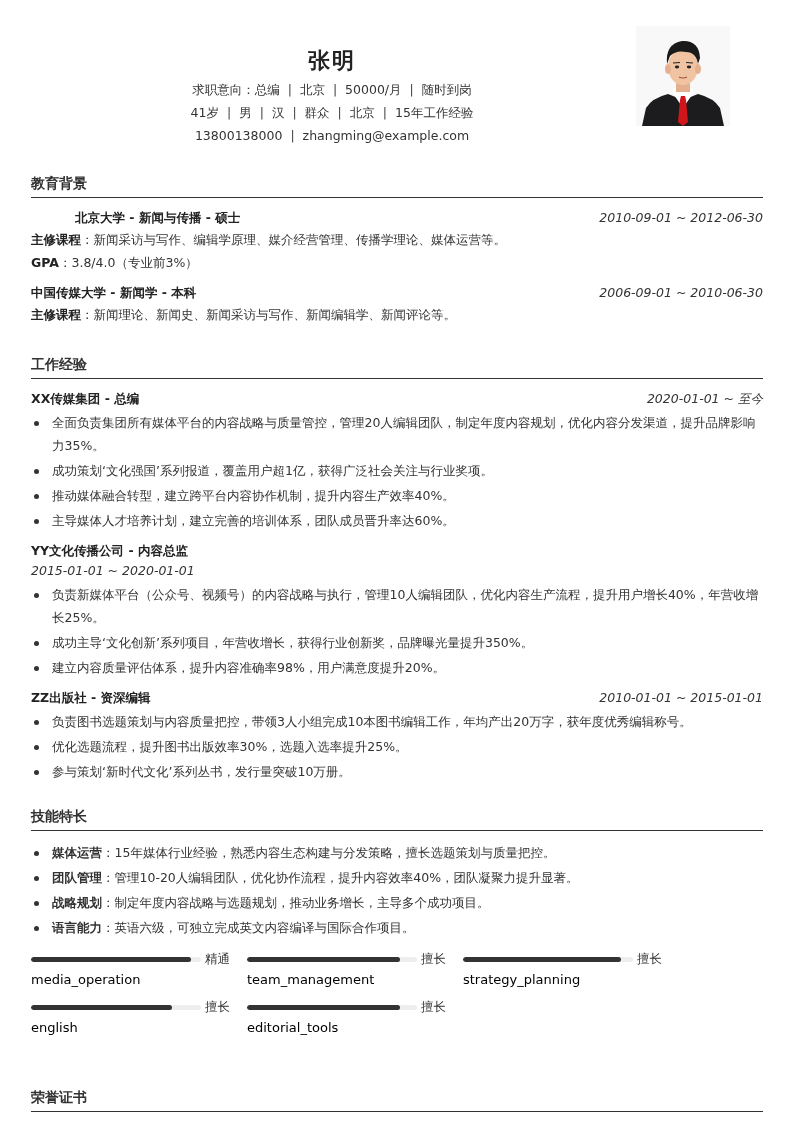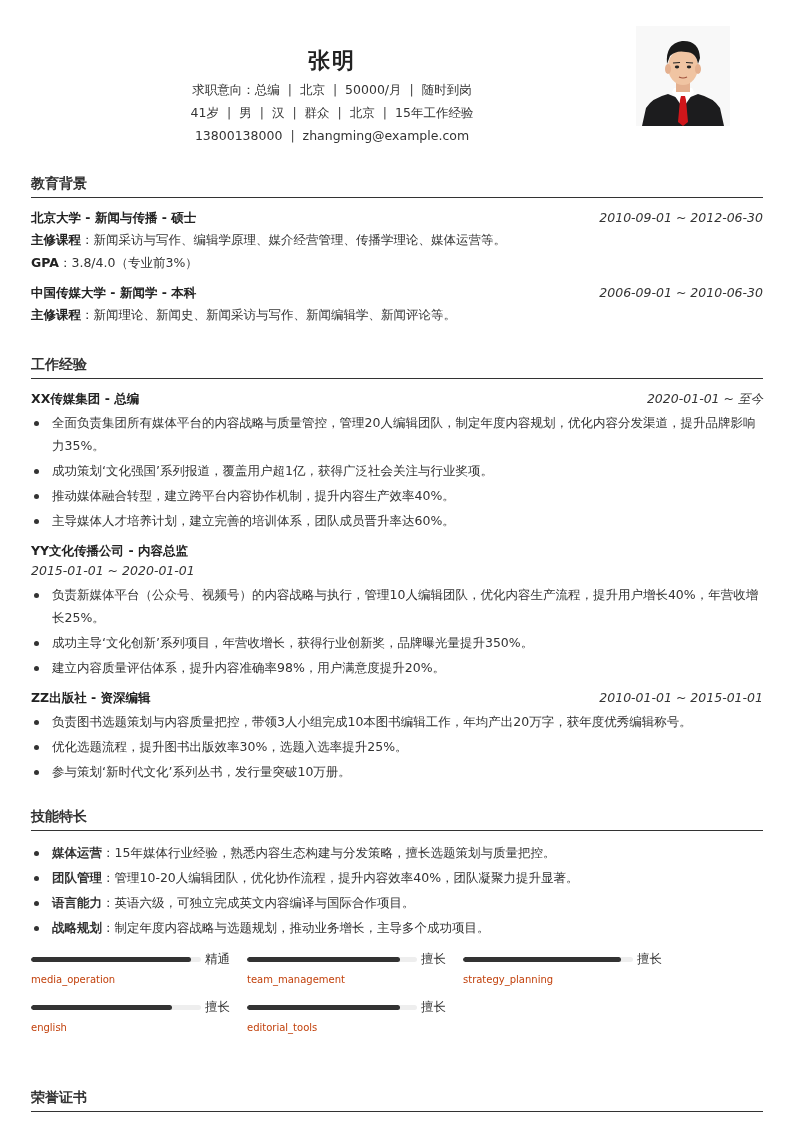--- a/index.html
+++ b/index.html
@@ -20,21 +20,21 @@
   .line b { color: #222; }
   ul.bullets { list-style: none; }
   ul.bullets li { position: relative; padding-left: 21px; font-size: 12.5px; line-height: 23px; color: #333; margin-top: 2px; }
   ul.bullets li::before { content: ""; position: absolute; left: 3px; top: 10px; width: 5px; height: 5px; border-radius: 50%; background: #333; }
   .skill-bars { display: grid; grid-template-columns: 216px 216px 216px; column-gap: 0; row-gap: 6px; margin-top: 10px; }
   .skill { width: 200px; }
   .skill-top { display: flex; align-items: center; height: 20px; }
   .bar-track { flex: 0 0 170px; height: 5px; background: #eeeeee; border-radius: 3px; overflow: hidden; }
   .bar-fill { height: 5px; background: #333; border-radius: 3px; }
   .bar-level { margin-left: 4px; font-size: 12.5px; color: #333; white-space: nowrap; }
-  .skill-name { font-size: 10px; line-height: 22px; color: #c2410c; }
+  .skill-name { font-size: 13px; line-height: 22px; color: #000000; }
 </style>
 </head>
 <body>
 
 <div class="page">
 
   <div class="header">
     <div class="name">张明</div>
     <div class="info-line">
       <span>求职意向：总编</span><span class="sep">|</span><span>北京</span><span class="sep">|</span><span>50000/月</span><span class="sep">|</span><span>随时到岗</span>
@@ -72,21 +72,21 @@
       <path d="M50 36.5 L57 37" stroke="#222" stroke-width="1.2"></path>
 
       <path d="M43 51 Q47 53 51 51" stroke="#a0523c" stroke-width="1.2" fill="none"></path>
     </svg>
   </div>
 
   <div class="section" style="top:172px;">
     <div class="section-title">教育背景</div>
 
     <div>
-      <div class="entry-head" style="margin-top:10px;">
+      <div class="entry-head" style="margin-top:10px;margin-left:44px;">
         <span class="title">北京大学 - 新闻与传播 - 硕士</span>
         <span class="date">2010-09-01 ~ 2012-06-30</span>
       </div>
       <div class="line"><b>主修课程</b><span>：新闻采访与写作、编辑学原理、媒介经营管理、传播学理论、媒体运营等。</span></div>
       <div class="line"><b>GPA</b><span>：3.8/4.0（专业前3%）</span></div>
     </div>
 
     <div>
       <div class="entry-head" style="margin-top:9px;">
         <span class="title">中国传媒大学 - 新闻学 - 本科</span>
@@ -135,22 +135,22 @@
         <li>参与策划‘新时代文化’系列丛书，发行量突破10万册。</li>
       </ul>
     </div>
   </div>
 
   <div class="section" style="top:805px;">
     <div class="section-title">技能特长</div>
     <ul class="bullets" style="margin-top:10px;">
       <li><b>媒体运营</b><span>：15年媒体行业经验，熟悉内容生态构建与分发策略，擅长选题策划与质量把控。</span></li>
       <li><b>团队管理</b><span>：管理10-20人编辑团队，优化协作流程，提升内容效率40%，团队凝聚力提升显著。</span></li>
+      <li><b>战略规划</b><span>：制定年度内容战略与选题规划，推动业务增长，主导多个成功项目。</span></li>
       <li><b>语言能力</b><span>：英语六级，可独立完成英文内容编译与国际合作项目。</span></li>
-      <li><b>战略规划</b><span>：制定年度内容战略与选题规划，推动业务增长，主导多个成功项目。</span></li>
     </ul>
 
     <div class="skill-bars">
       <div class="skill">
         <div class="skill-top">
             <div class="bar-track">
               <div class="bar-fill" style="width: 94%;"></div>
             </div>
             <span class="bar-level">精通</span>
           </div>

